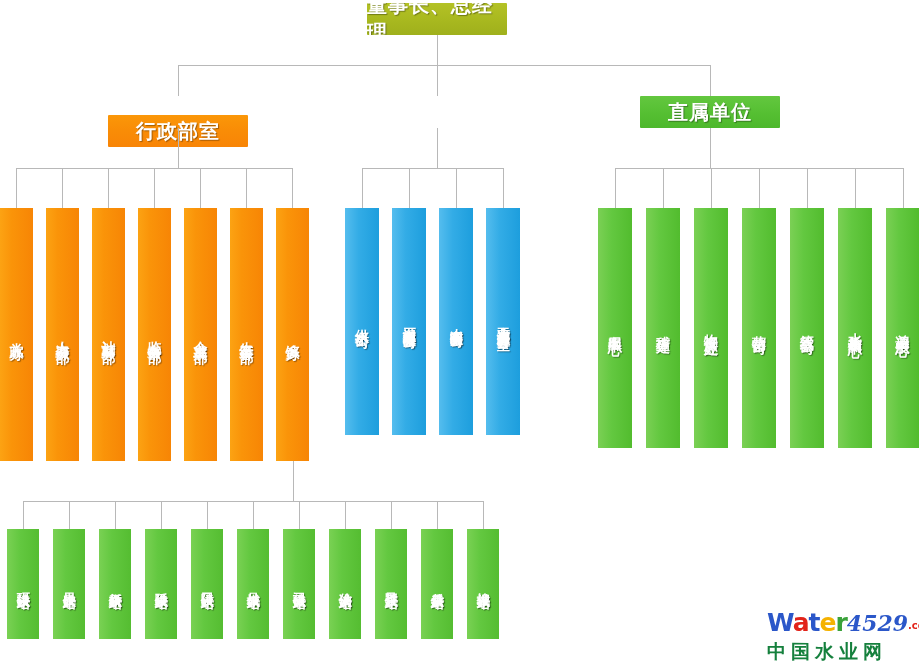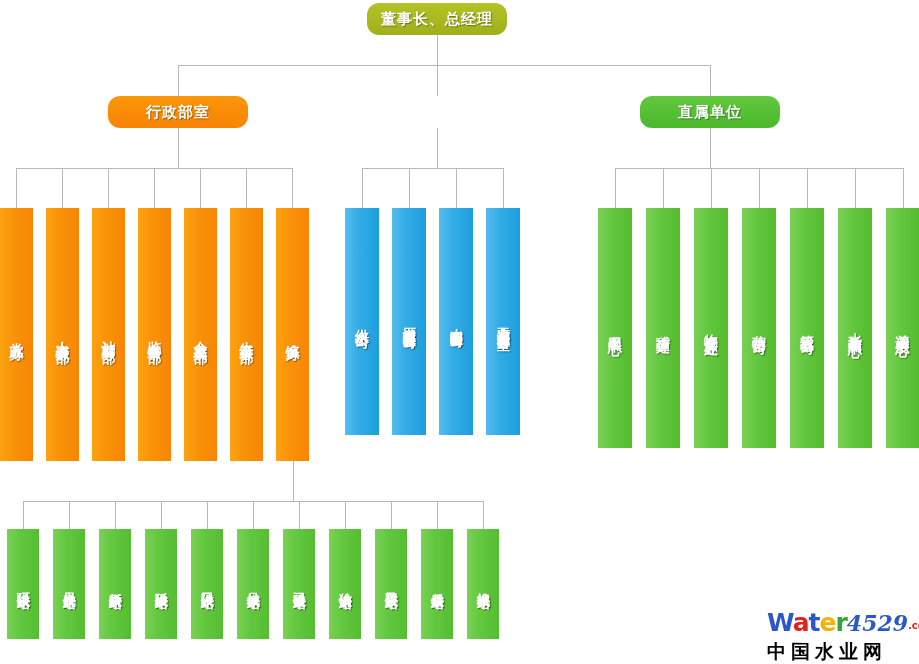--- a/index.html
+++ b/index.html
@@ -38,23 +38,23 @@
     align-items: center;
     justify-content: center;
     color: #ffffff;
     text-shadow: 1px 1px 1px rgba(0,0,0,0.35);
     letter-spacing: 1px;
     overflow: hidden;
   }
 
   
   .node.horiz {
-    font-size: 15px;
-    font-weight: bold;
-    border-radius: 12px;
+    font-size: 20px;
+    font-weight: bold;
+    border-radius: 1px;
   }
 
   
   .node.vert {
     writing-mode: vertical-rl;
     text-orientation: upright;
     font-size: 14px;
     font-weight: bold;
     line-height: 1.06;
     letter-spacing: 2px;
@@ -65,20 +65,21 @@
     font-size: 13px;
     letter-spacing: 1px;
   }
 
   
   .c-olive {
     background: linear-gradient(to bottom, #b4c225 0%, #a8b81f 55%, #9fb01c 100%);
   }
   .c-orange {
     background: linear-gradient(to bottom, #fb9708 0%, #f98c06 50%, #f88406 100%);
+    margin-top: 19px;
   }
   .c-orange-v {
     background: linear-gradient(to right, #fca313 0%, #fa9409 35%, #f78505 100%);
   }
   .c-blue {
     background: linear-gradient(to bottom, #45b6ec 0%, #2aa8e4 55%, #1fa0e0 100%);
   }
   .c-blue-v {
     background: linear-gradient(to right, #55bdee 0%, #33ace6 40%, #1d9edd 100%);
   }
@@ -128,21 +129,21 @@
     font-weight: bold;
     font-size: 10px;
     color: #e2231a;
     letter-spacing: 0px;
     vertical-align: 2px;
   }
   #wm-cn {
     font-family: "DejaVu Sans", "Liberation Sans", sans-serif;
     font-size: 19px;
     font-weight: bold;
-    color: #000000;
+    color: #15803d;
     letter-spacing: 5px;
     line-height: 22px;
     margin-top: 1px;
     white-space: nowrap;
   }
 </style>
 </head>
 <body>
 
 <div id="chart-root">

